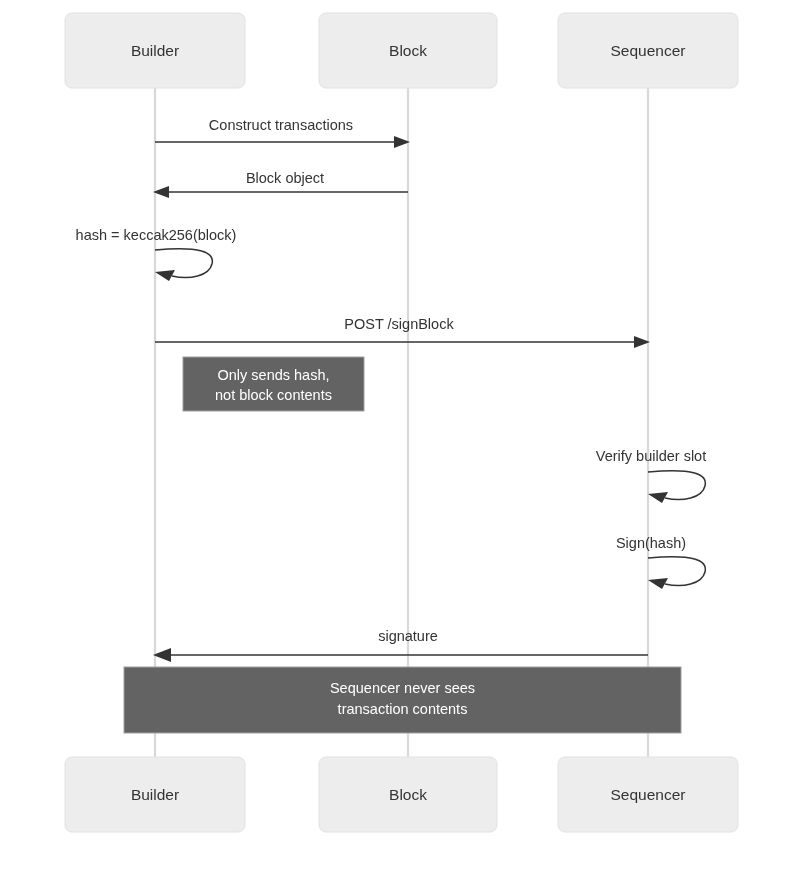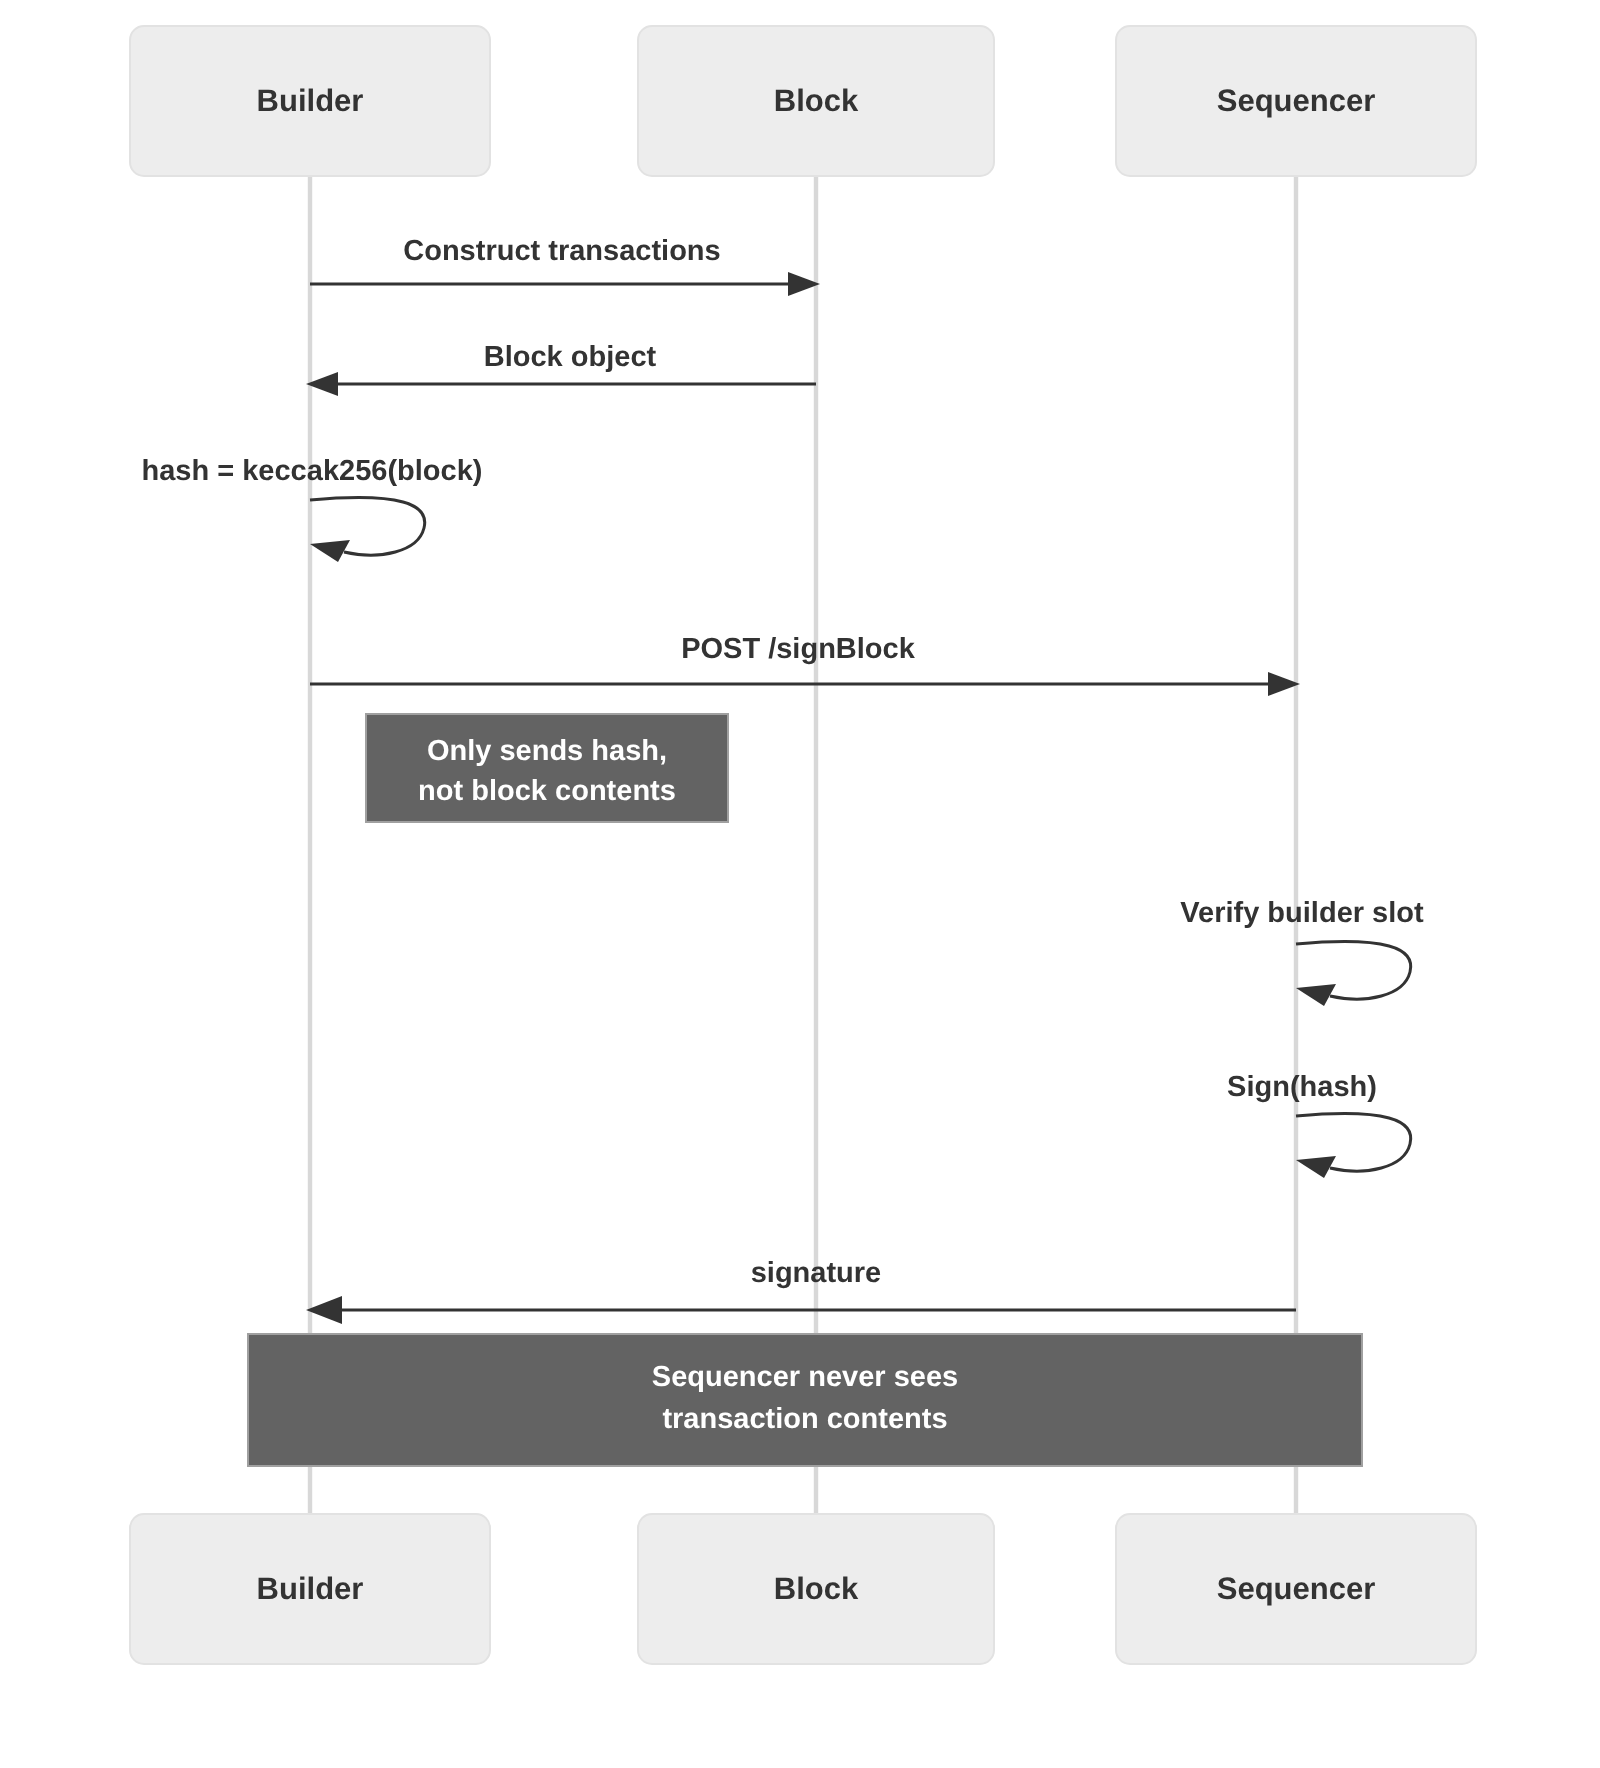--- a/index.html
+++ b/index.html
@@ -12,21 +12,20 @@
     width: 800px;
     height: 884px;
     font-family: "Liberation Sans", "DejaVu Sans", sans-serif;
     color: #333333;
     overflow: hidden;
   }
   #diagram-root {
     position: relative;
     width: 800px;
     height: 884px;
-    font-weight: bold;
   }
   #diagram-svg {
     position: absolute;
     top: 0;
     left: 0;
     width: 800px;
     height: 884px;
     display: block;
   }
   .participant-box-rect {

